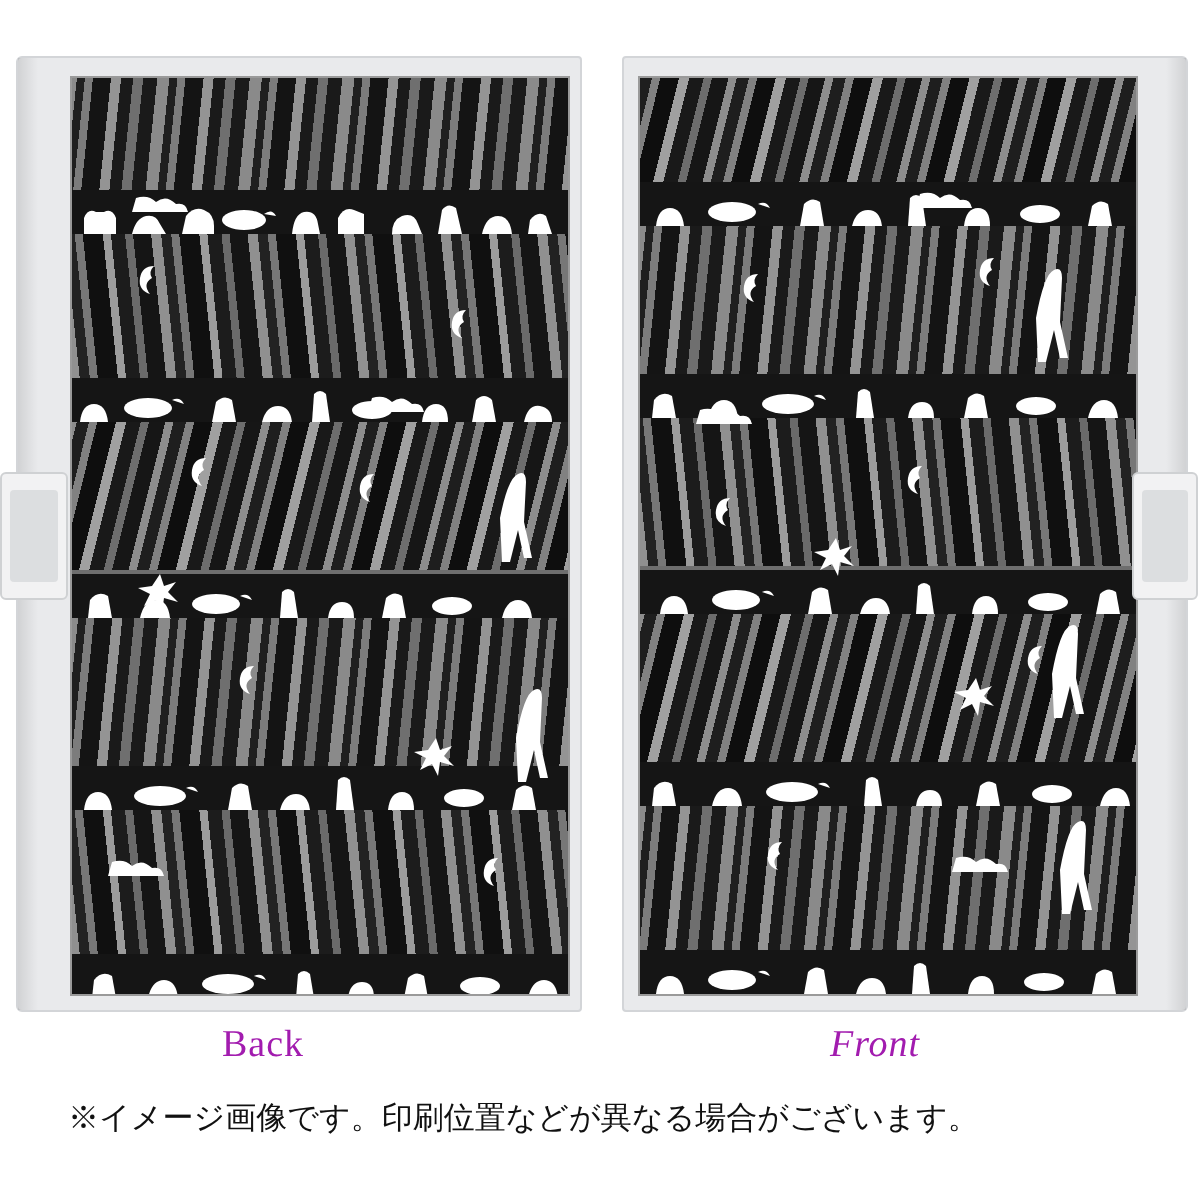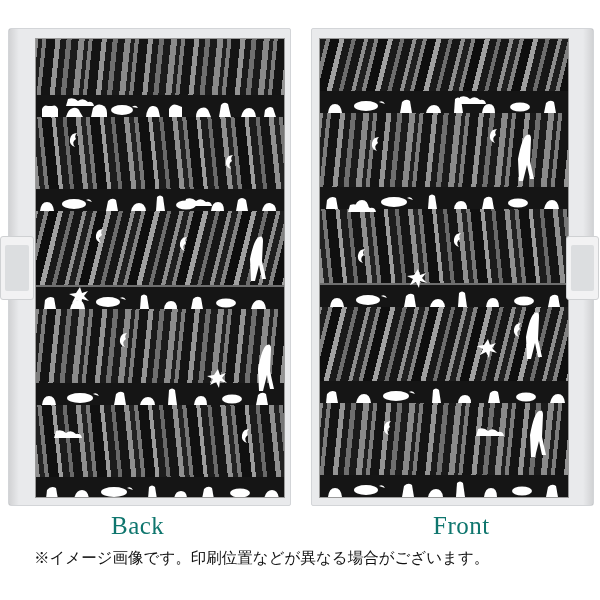--- a/index.html
+++ b/index.html
@@ -161,39 +161,39 @@
     top: 0;
     bottom: 0;
     width: 10px;
     background: linear-gradient(to right, rgba(0,0,0,0.10), rgba(0,0,0,0));
   }
 
   
   .caption {
     position: absolute;
     top: 512px;
-    font-size: 25px;
-    color: #0f766e;
+    font-size: 19px;
+    color: #a21caf;
     font-family: "Liberation Serif", serif;
     letter-spacing: 0.5px;
   }
   .caption-back { left: 111px; }
-  .caption-front { left: 433px; }
+  .caption-front { left: 415px; font-style: italic; }
 
   .notes {
     position: absolute;
     left: 34px;
     top: 548px;
     width: 540px;
   }
   .note-line {
     font-size: 15.5px;
     line-height: 23px;
     color: #111;
-    font-family: Liberation Mono, monospace;
+    font-family: Liberation Serif, serif;
     white-space: nowrap;
   }
 </style>
 </head>
 <body>
 
 <div class="stage">
 
   <div class="product-area">
 

